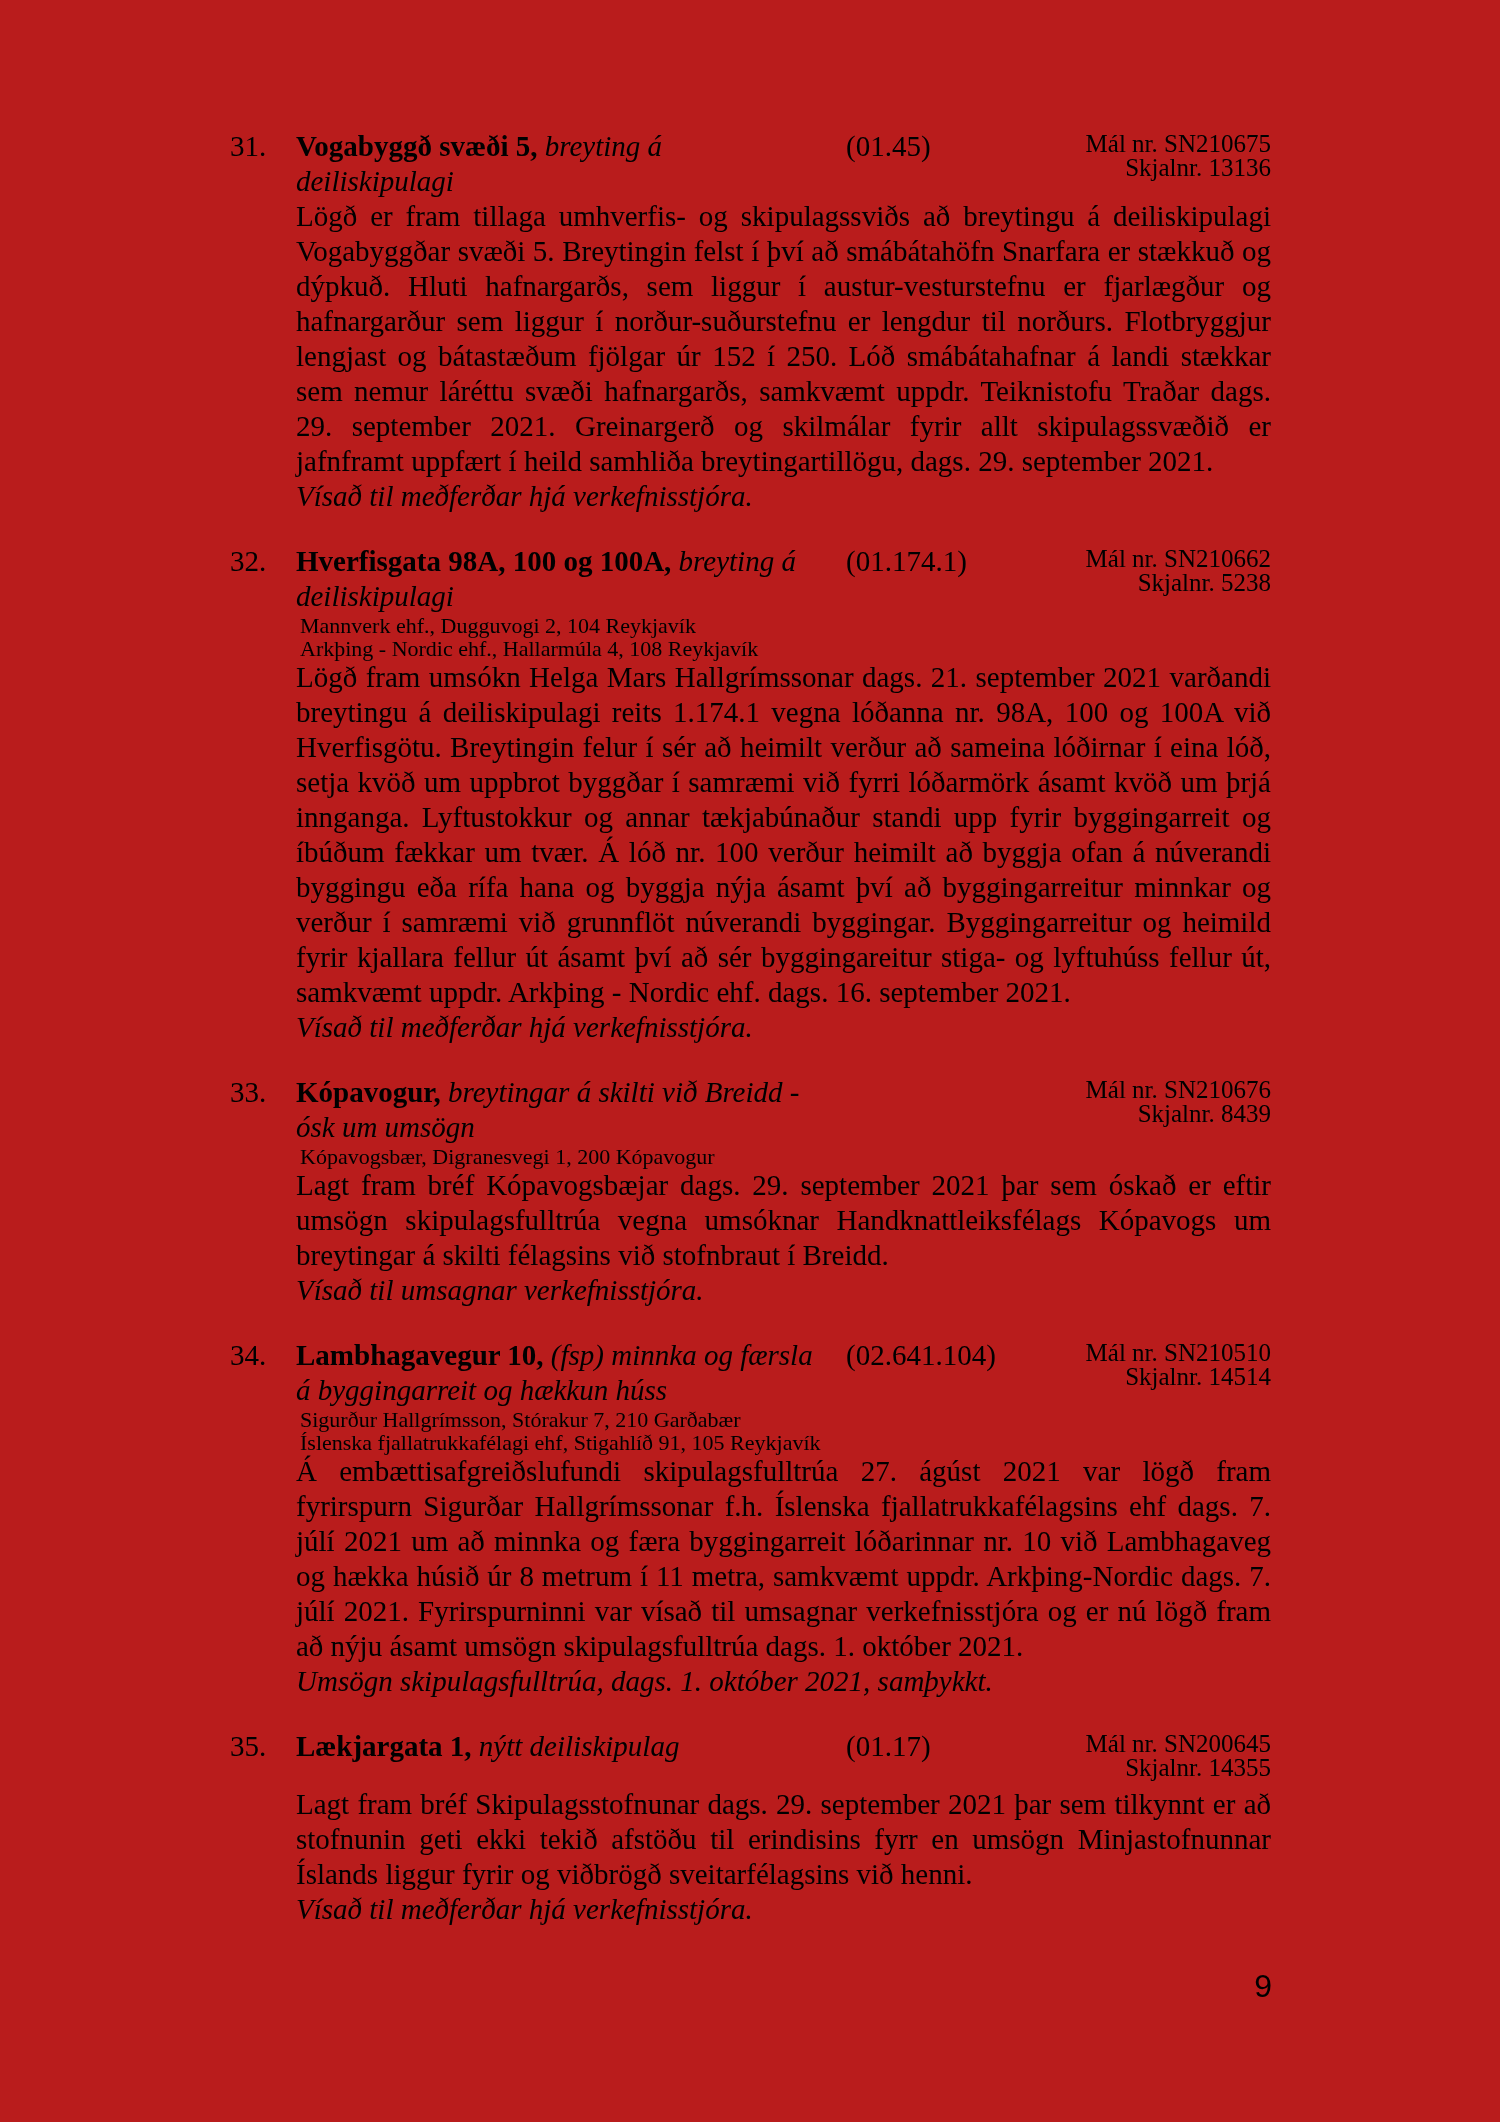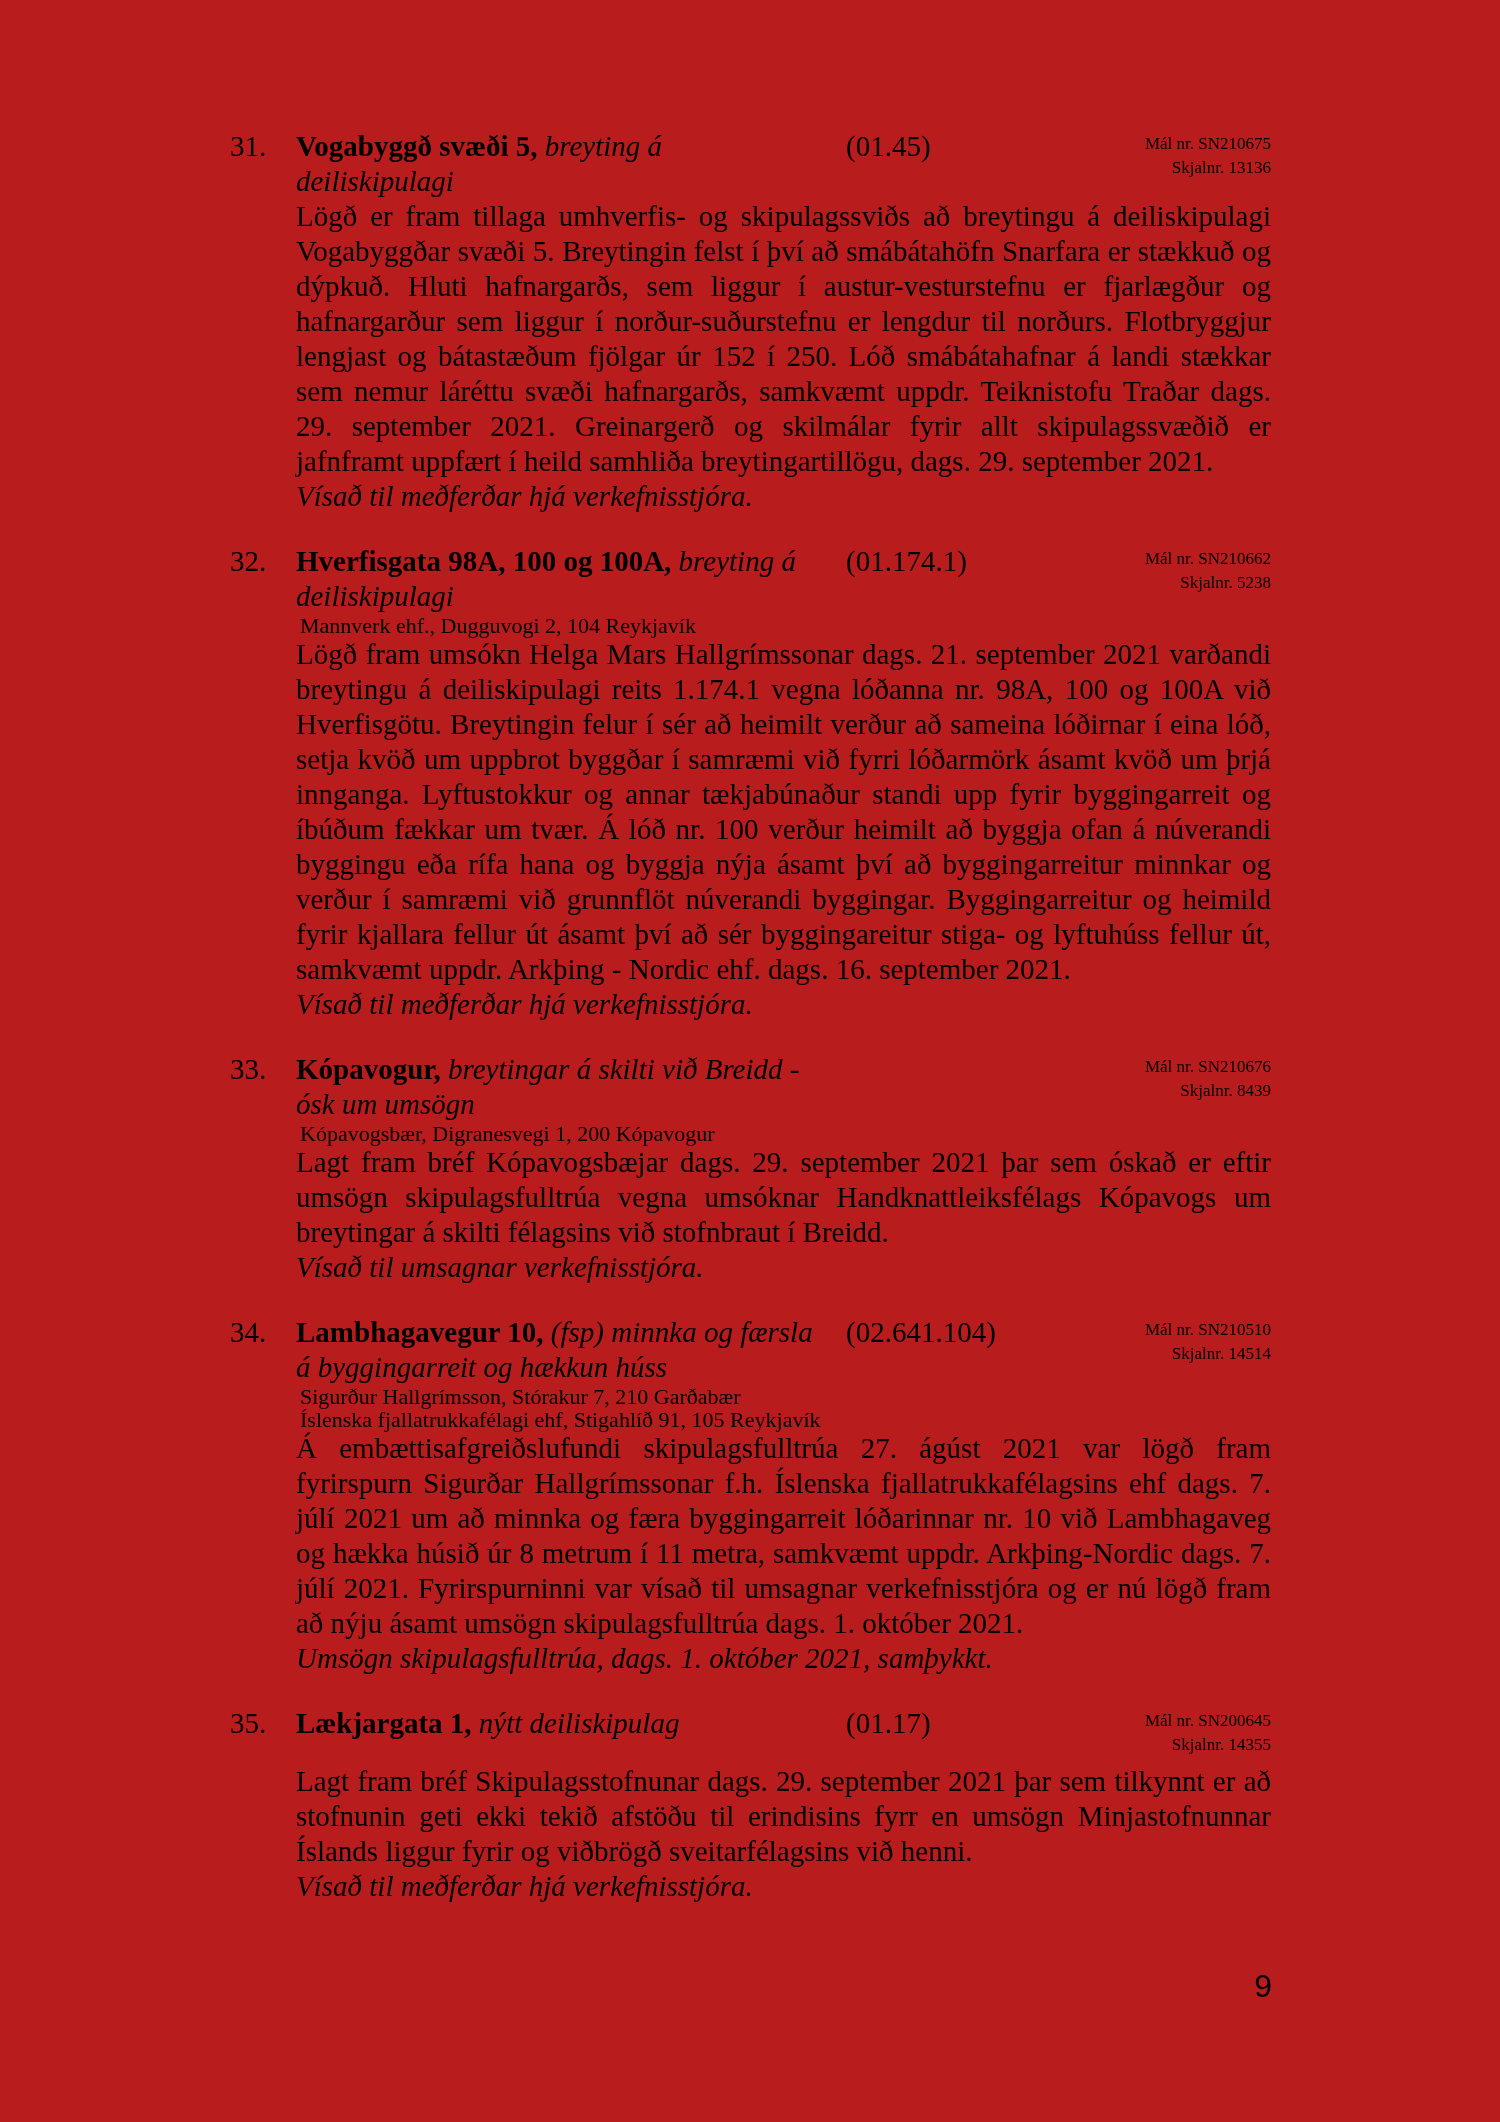--- a/index.html
+++ b/index.html
@@ -45,21 +45,21 @@
   .code {
     width: 200px;
     font-size: 29px;
     line-height: 35px;
     flex: 0 0 auto;
   }
   .code.hidden { width: 0; overflow: hidden; }
   .case {
     flex: 1 1 auto;
     text-align: right;
-    font-size: 17px;
+    font-size: 25px;
     line-height: 24px;
     padding-top: 3px;
     white-space: nowrap;
   }
   .addrs { padding-left: 4px; }
   .addr {
     font-size: 22px;
     line-height: 23px;
   }
   .body {
@@ -109,20 +109,21 @@
       <div class="title"><span class="b">Hverfisgata 98A, 100 og 100A,</span> <span class="i">breyting á
 deiliskipulagi</span></div>
       <div class="code">(01.174.1)</div>
       <div class="case">
         <div>Mál nr. SN210662</div>
         <div>Skjalnr. 5238</div>
       </div>
     </div>
     <div class="addrs">
           <div class="addr">Mannverk ehf., Dugguvogi 2, 104 Reykjavík</div>
+          <div class="addr">Arkþing - Nordic ehf., Hallarmúla 4, 108 Reykjavík</div>
         </div>
     <p class="body">Lögð fram umsókn Helga Mars Hallgrímssonar dags. 21. september 2021 varðandi breytingu á deiliskipulagi reits 1.174.1 vegna lóðanna nr. 98A, 100 og 100A við Hverfisgötu. Breytingin felur í sér að heimilt verður að sameina lóðirnar í eina lóð, setja kvöð um uppbrot byggðar í samræmi við fyrri lóðarmörk ásamt kvöð um þrjá innganga. Lyftustokkur og annar tækjabúnaður standi upp fyrir byggingarreit og íbúðum fækkar um tvær. Á lóð nr. 100 verður heimilt að byggja ofan á núverandi byggingu eða rífa hana og byggja nýja ásamt því að byggingarreitur minnkar og verður í samræmi við grunnflöt núverandi byggingar. Byggingarreitur og heimild fyrir kjallara fellur út ásamt því að sér byggingareitur stiga- og lyftuhúss fellur út, samkvæmt uppdr. Arkþing - Nordic ehf. dags. 16. september 2021.</p>
     <p class="result">Vísað til meðferðar hjá verkefnisstjóra.</p>
   </section>
 
   <section class="item">
     <div class="num">33.</div>
     <div class="head">
       <div class="title wide"><span class="b">Kópavogur,</span> <span class="i">breytingar á skilti við Breidd -
 ósk um umsögn</span></div>

